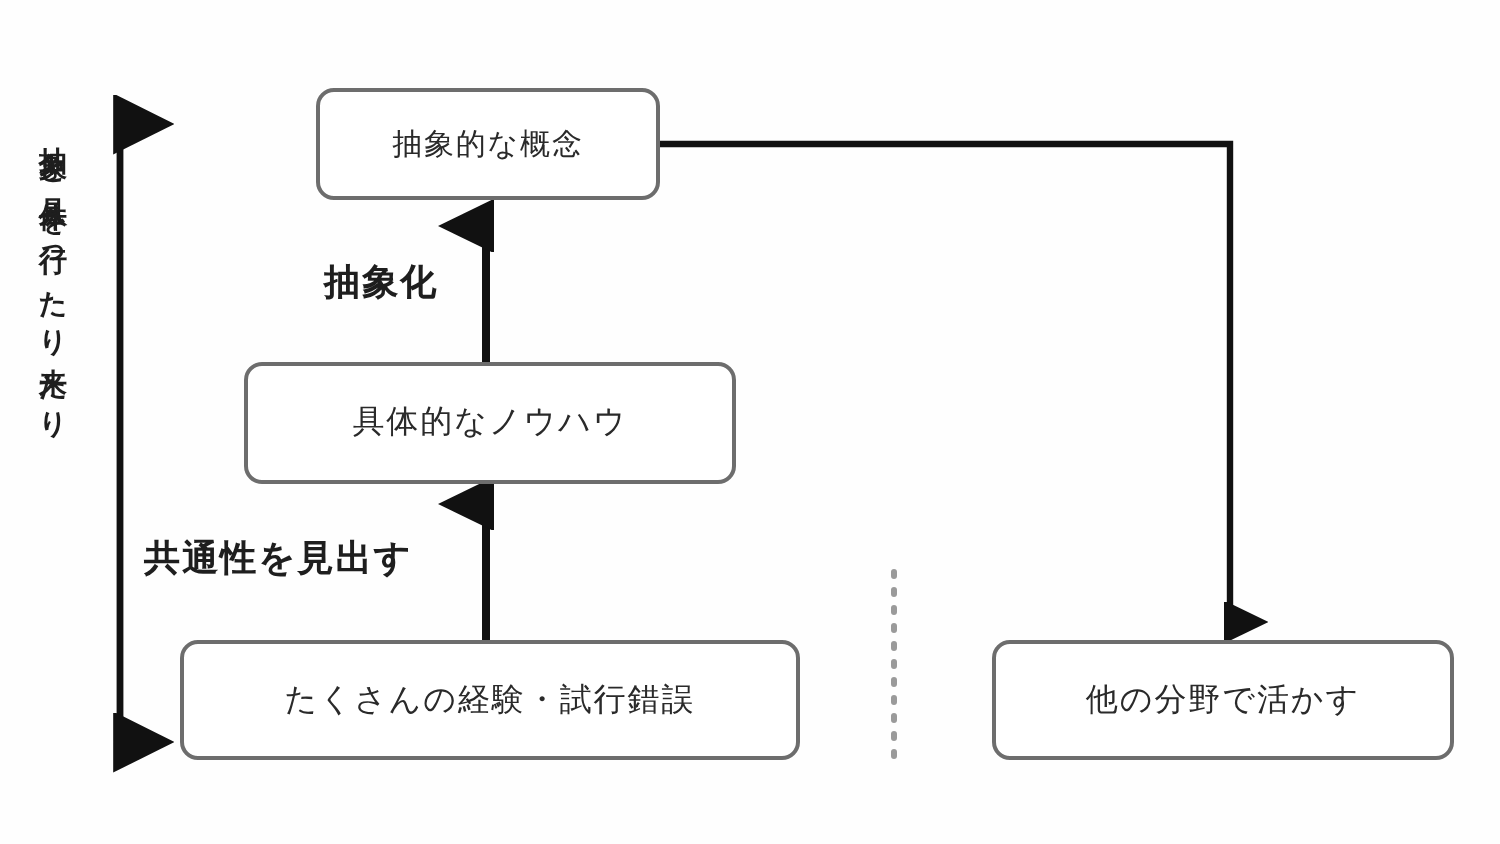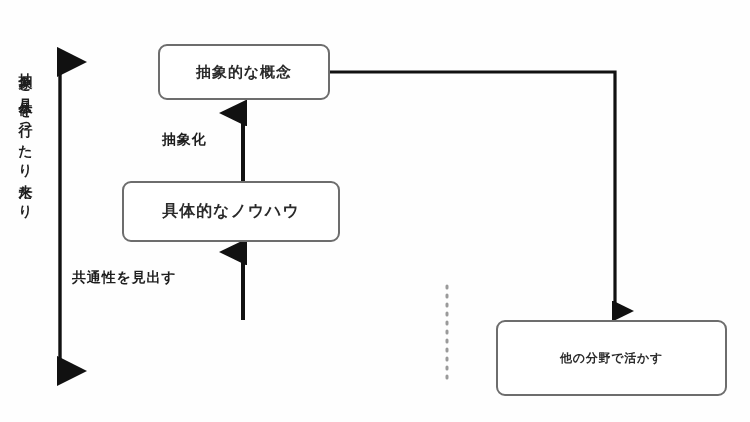--- a/index.html
+++ b/index.html
@@ -13,39 +13,39 @@
 
   
   .node{
     position:absolute;
     box-sizing:border-box;
     border:2px solid #6d6d6d;
     border-radius:9px;
     background:#ffffff;
     display:flex;align-items:center;justify-content:center;
     color:#2a2a2a;
-    font-weight:700;
+    font-weight:400;
     letter-spacing:.06em;
     text-align:center;
     filter:blur(.35px);
   }
   #node-abstract-concept{left:158px;top:44px;width:172px;height:56px;font-size:15px;}
-  #node-concrete-knowhow{left:122px;top:181px;width:218px;height:61px;font-size:16px;}
+  #node-concrete-knowhow{left:122px;top:181px;width:246px;height:61px;font-size:16px;}
   #node-experience{left:90px;top:320px;width:310px;height:60px;font-size:16px;}
-  #node-other-fields{left:496px;top:320px;width:231px;height:76px;font-size:12px;}
+  #node-other-fields{left:496px;top:320px;width:231px;height:60px;font-size:16px;}
 
   
   #edges{position:absolute;left:0;top:0;width:750px;height:422px;pointer-events:none;}
 
   
   .edge-label{
     position:absolute;
     color:#1e1e1e;
     font-weight:700;
-    font-size:14px;
+    font-size:18px;
     letter-spacing:.06em;
     white-space:pre;
     line-height:1.35;
     filter:blur(.3px);
   }
   #label-abstraction{left:162px;top:130px;}
   #label-commonality{left:72px;top:268px;}
   #label-concretization{left:529px;top:168px;}
 
   
@@ -103,20 +103,21 @@
       <line x1="447" y1="286" x2="447" y2="385" stroke="#9a9a9a" stroke-width="3" stroke-dasharray="2 7" stroke-linecap="round"></line>
     </g>
   </svg>
 
   <div id="label-axis">抽象と具体を行ったり来たり</div>
 
   <div class="node" id="node-abstract-concept">抽象的な概念</div>
 
   <div class="node" id="node-concrete-knowhow">具体的なノウハウ</div>
 
+  <div class="node" id="node-experience">たくさんの経験・試行錯誤</div>
 
   <div class="node" id="node-other-fields">他の分野で活かす</div>
 
   <div class="edge-label" id="label-abstraction">抽象化</div>
 
   <div class="edge-label" id="label-commonality">共通性を見出す</div>
 
 
 </div>
 

